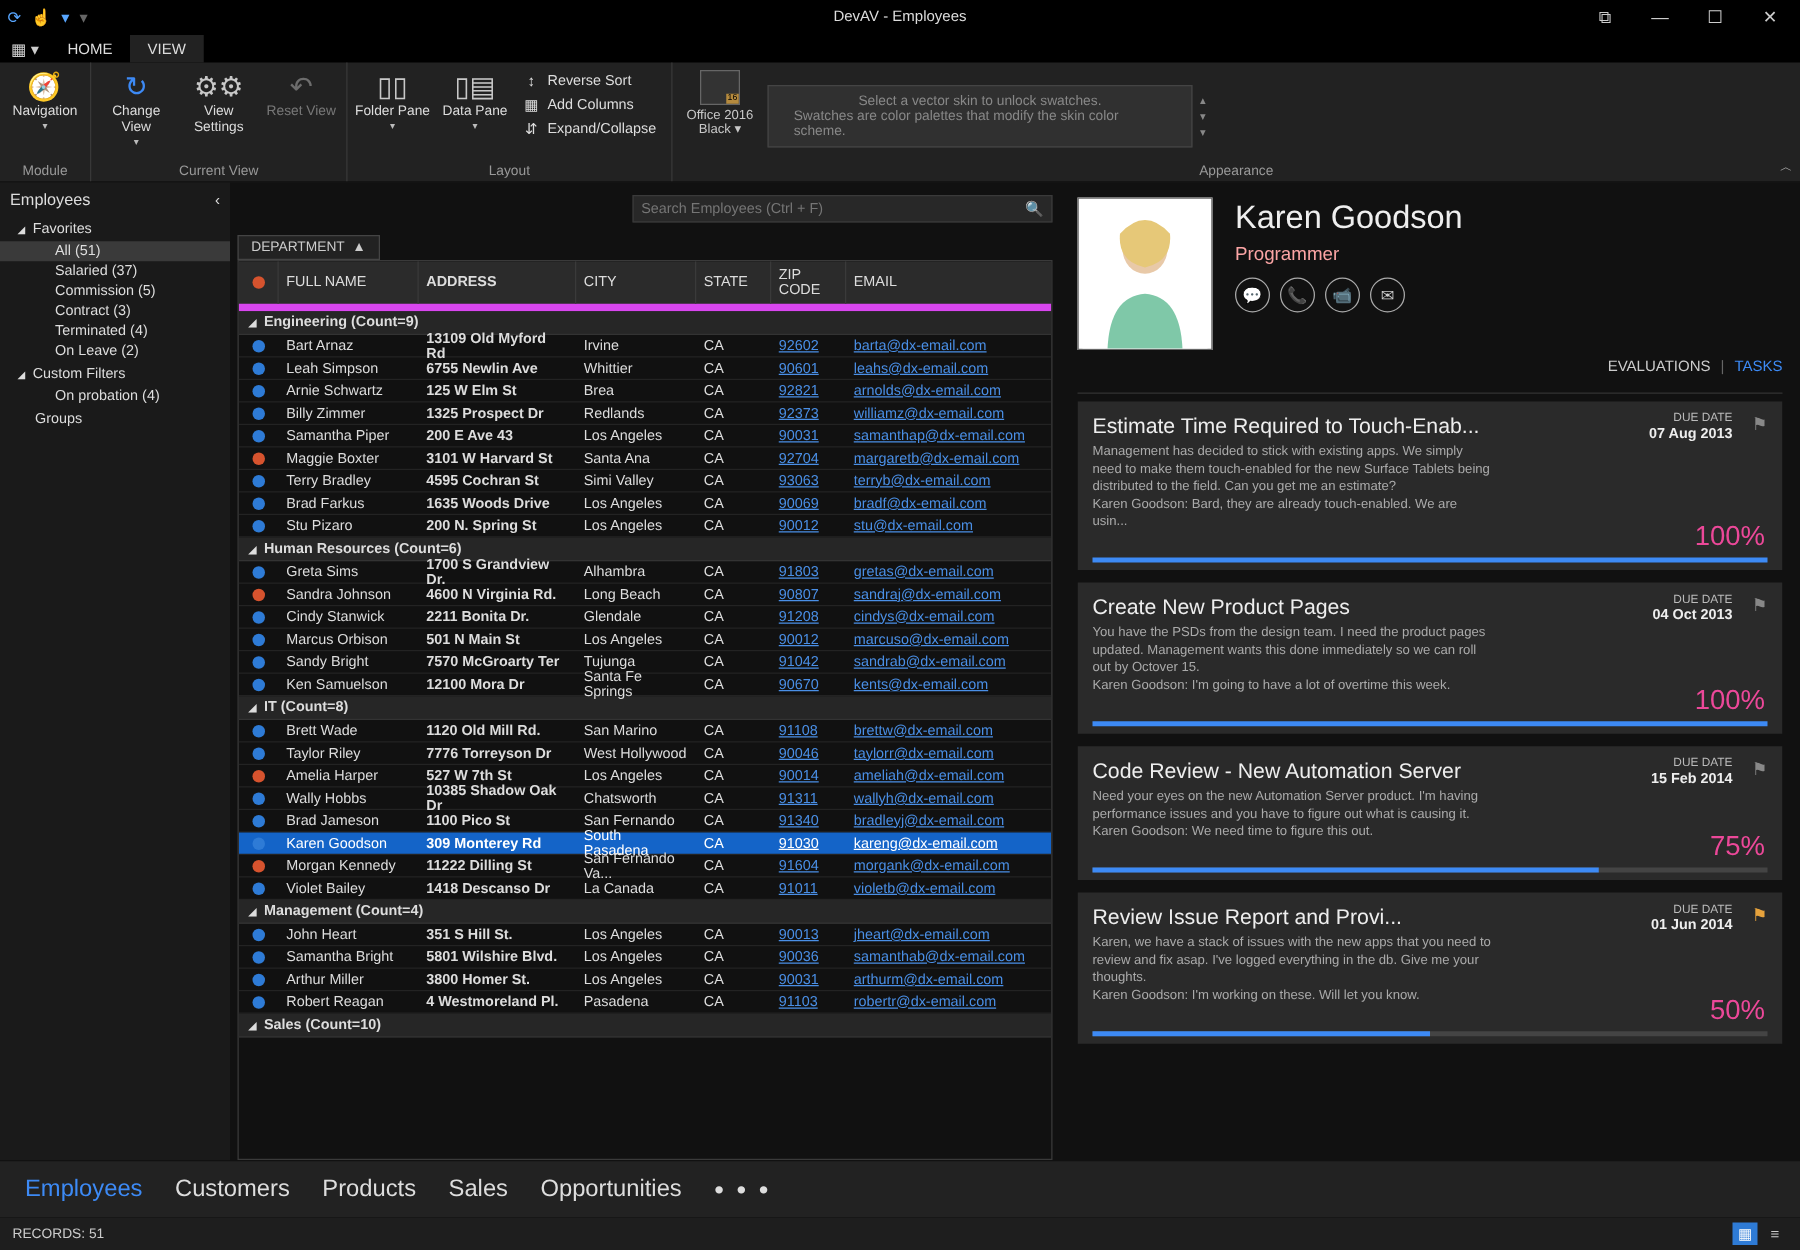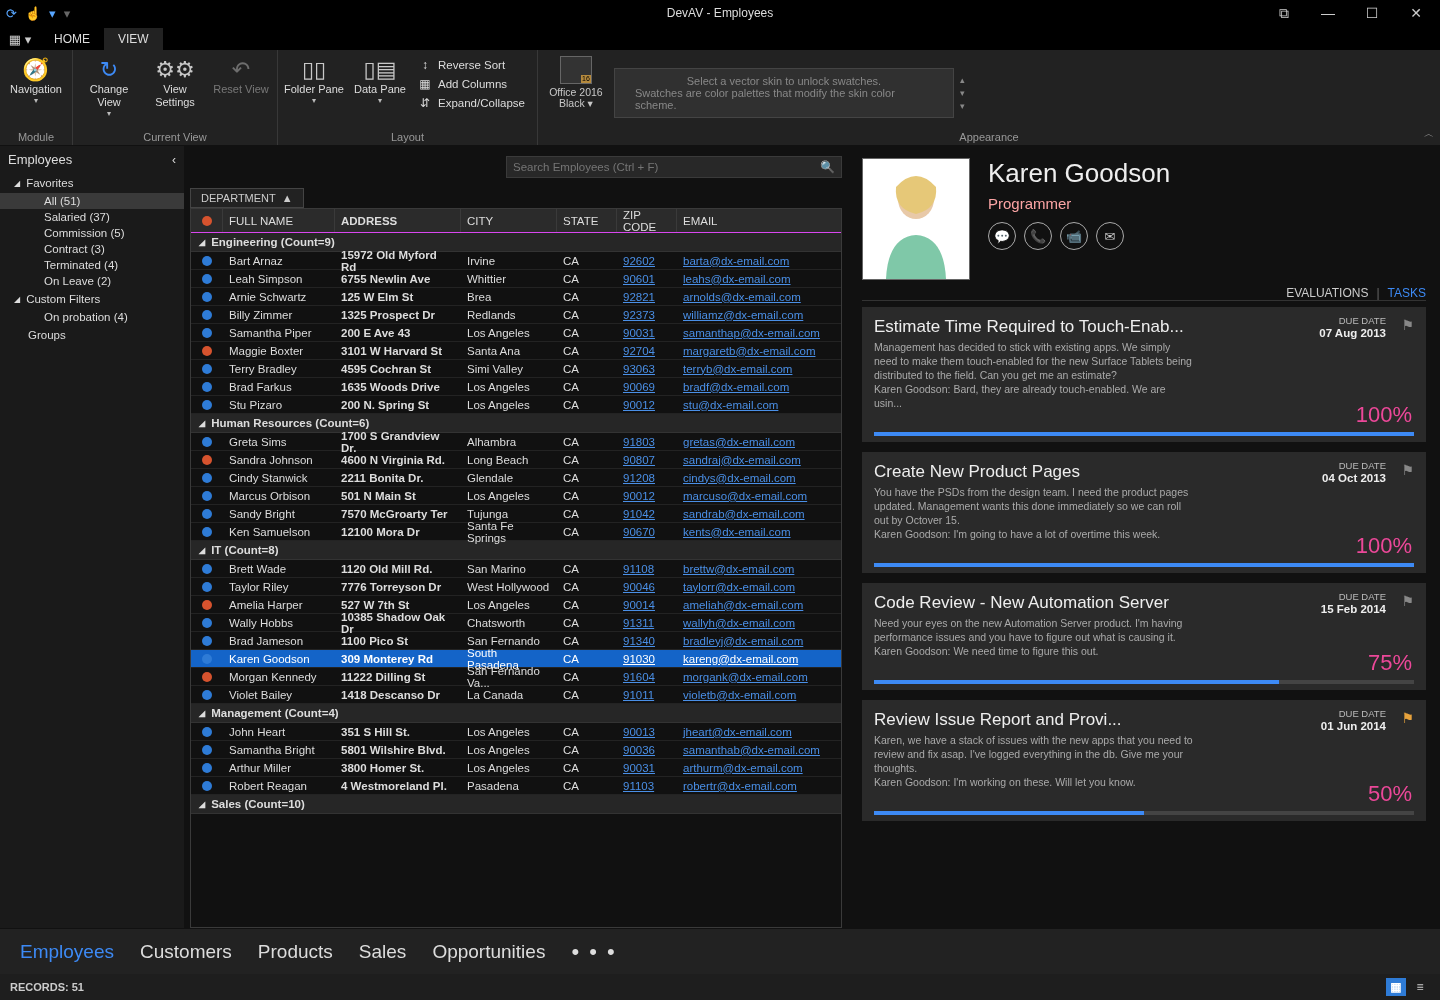--- a/index.html
+++ b/index.html
@@ -49,21 +49,21 @@
   .nav-item.sel { background:#3a3a3a;}
   
   .main { flex:1; display:flex; background:#111;}
   .grid-zone { width:664px; display:flex; flex-direction:column; padding:10px 6px 0 6px;}
   .search-wrap { display:flex; justify-content:flex-end; margin-bottom:10px;}
   .search { width:336px; height:22px; background:#282828; border:1px solid #3a3a3a; display:flex; align-items:center; padding:0 6px;}
   .search input { flex:1; background:transparent; border:none; color:#888; font-size:11.5px; outline:none;}
   .search .icon { color:#888; font-size:12px;}
   .group-hdr-pill { display:inline-flex; align-items:center; gap:6px; border:1px solid #444; padding:3px 10px; font-size:11px; color:#ccc; margin-bottom:0; background:#222;}
   .grid { display:flex; flex-direction:column; border:1px solid #3a3a3a; height:100%; overflow:hidden; position:relative;}
-  .grid-head { display:flex; background:#2b2b2b; border-bottom:1px solid #d946ef; height:24px; align-items:center;}
+  .grid-head { display:flex; background:#2b2b2b; border-bottom:6px solid #d946ef; height:40px; align-items:center;}
   .gc { font-size:11.5px; color:#ddd; padding:0 6px; border-right:1px solid #3a3a3a; height:100%; display:flex; align-items:center;}
   .c-ico { width:32px; justify-content:center;}
   .c-name { width:112px;}
   .c-addr { width:126px;font-weight:bold;}
   .c-city { width:96px;}
   .c-state { width:60px;}
   .c-zip { width:60px;}
   .c-email { flex:1; border-right:none;}
   .grid-body { overflow-y:auto; flex:1;}
   .grp-row { background:#262626; color:#ddd; font-size:11.5px; font-weight:600; padding:3px 6px 3px 8px; display:flex; align-items:center; gap:6px; border-bottom:1px solid #333;}
@@ -79,21 +79,21 @@
   
   .detail { flex:1; display:flex; flex-direction:column; padding:12px 14px 4px 14px;}
   .detail-head { display:flex; gap:18px;}
   .photo { width:108px; height:122px; background:#fff; border:1px solid #666; display:flex; align-items:flex-end; justify-content:center; overflow:hidden;}
   .photo svg { width:100%; height:100%;}
   .name-col { display:flex; flex-direction:column; gap:6px;}
   .name { font-size:26px; color:#eee; font-weight:400;}
   .role { font-size:15px; color:#fca5a5;}
   .contact-icons { display:flex; gap:8px; margin-top:4px;}
   .cicon { width:28px; height:28px; border:1.5px solid #aaa; border-radius:50%; display:flex; align-items:center; justify-content:center; color:#ccc; font-size:13px;}
-  .tabs-row { display:flex; justify-content:flex-end; gap:8px; font-size:12px; margin-top:6px; border-bottom:1px solid #333; padding-bottom:0;}
+  .tabs-row { display:flex; justify-content:flex-end; gap:8px; font-size:12px; margin-top:6px; border-bottom:1px solid #333; padding-bottom:14px;}
   .tabs-row .tab { color:#ccc;}
   .tabs-row .sep { color:#666;}
   .tabs-row .tab.active { color:#3d8af5;}
   .tasks { flex:1; overflow-y:auto; display:flex; flex-direction:column; gap:10px; margin-top:6px;}
   .task { background:#2a2a2a; padding:10px 12px 6px 12px; position:relative;}
   .task-title { font-size:17px; color:#eee;}
   .task-due-lbl { position:absolute; right:40px; top:8px; font-size:9.5px; color:#bbb;}
   .task-due { position:absolute; right:40px; top:20px; font-size:11.5px; font-weight:600; color:#eee;}
   .task-flag { position:absolute; right:12px; top:10px; font-size:14px;}
   .task-flag.grey { color:#888;}
@@ -101,21 +101,21 @@
   .task-desc { font-size:10.5px; color:#aaa; line-height:14px; max-width:320px; margin-top:3px;}
   .task-pct { position:absolute; right:14px; bottom:14px; font-size:22px; color:#ec4899; font-weight:500;}
   .task-bar { height:4px; background:#444; margin-top:22px; position:relative;}
   .task-bar .fill { height:100%; background:#3d8af5;}
   
   .bottom-tabs { height:46px; background:#222; display:flex; align-items:center; gap:26px; padding:0 20px; border-top:1px solid #111; font-size:19px;}
   .btab { color:#ddd; }
   .btab.active { color:#3d8af5; }
   .bdots { color:#ddd; font-size:22px; letter-spacing:2px;}
   
-  .status { height:26px; background:#1e1e1e; display:flex; align-items:center; padding:0 10px; font-size:11px; color:#ccc; justify-content:space-between;font-weight:bold;}
+  .status { height:26px; background:#1e1e1e; display:flex; align-items:center; padding:0 10px; font-size:11px; color:#ccc; justify-content:space-between;}
   .status .right { display:flex; gap:4px;}
   .status .sicon { width:20px; height:18px; display:flex; align-items:center; justify-content:center; font-size:12px;}
   .status .sicon.active { background:#2e7bd6; color:#fff;}
   
   ::-webkit-scrollbar { width:14px; }
   ::-webkit-scrollbar-track { background:#1a1a1a; }
   ::-webkit-scrollbar-thumb { background:#444; }
 </style>
 </head>
 <body>
@@ -278,21 +278,21 @@
         <div class="grid-body" id="grid-body">
             <div class="grp-row">
               <span class="tri">◢</span>
               <span>Engineering (Count=9)</span>
             </div>
             <div class="row">
               <div class="gc c-ico">
                 <span class="person-ico "></span>
               </div>
               <div class="gc c-name">Bart Arnaz</div>
-              <div class="gc c-addr">15972 Old Myford Rd</div>
+              <div class="gc c-addr">13109 Old Myford Rd</div>
               <div class="gc c-city">Irvine</div>
               <div class="gc c-state">CA</div>
               <div class="gc c-zip">
                 <span class="link">92602</span>
               </div>
               <div class="gc c-email">
                 <span class="link">barta@dx-email.com</span>
               </div>
             </div>
             <div class="row">

